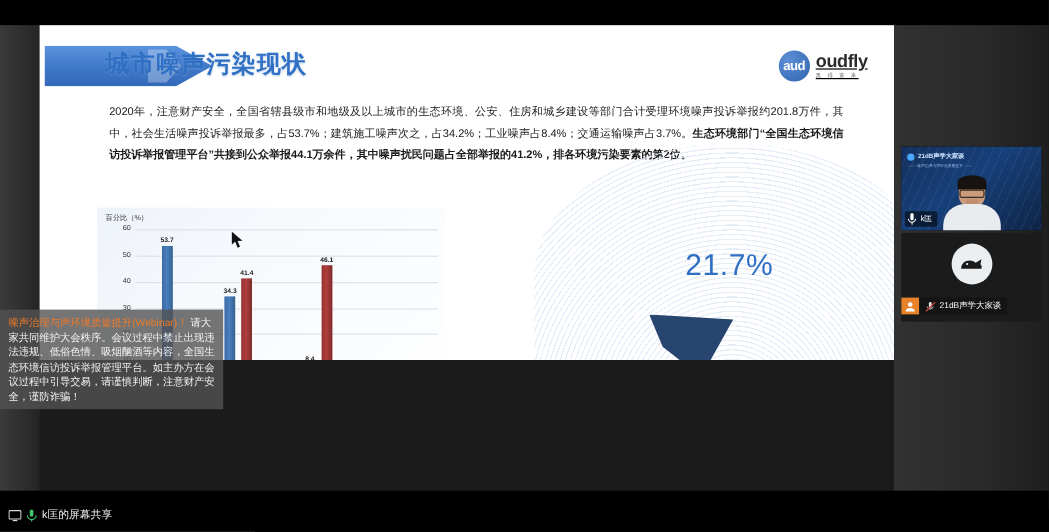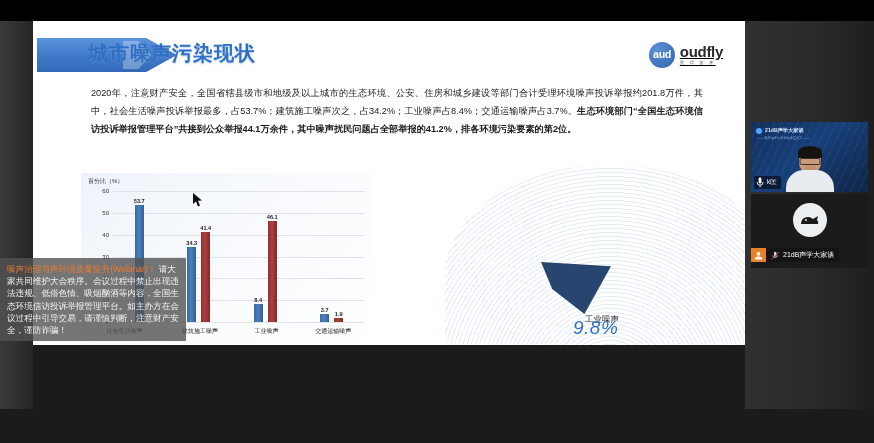--- a/index.html
+++ b/index.html
@@ -8,39 +8,39 @@
   .app{position:relative;width:874px;height:443px;background:#1b1b1b;}
 
   
   .topstrip{position:absolute;left:0;top:0;width:874px;height:21px;background:#000;}
 
   
   .leftgutter{position:absolute;left:0;top:21px;width:33px;height:388px;
     background:linear-gradient(90deg,#3a3a3a 0%,#2e2e2e 60%,#242424 100%);}
 
   
-  .slide{position:absolute;left:33px;top:21px;width:712px;height:324px;background:#fff;overflow:hidden;}
+  .slide{position:absolute;left:33px;top:21px;width:712px;height:279px;background:#fff;overflow:hidden;}
 
   
   .banner{position:absolute;left:4px;top:17px;width:215px;height:34px;}
   .banner .arrow{position:absolute;left:0;top:0;width:140px;height:34px;
     background:linear-gradient(180deg,#5b93dd 0%,#3f78c8 55%,#3469b8 100%);
     clip-path:polygon(0 0, 78% 0, 100% 50%, 78% 100%, 0 100%);}
   .banner .arrow:after{content:"";position:absolute;right:26px;top:3px;width:28px;height:28px;
     background:rgba(255,255,255,.30);
     clip-path:polygon(0 0, 55% 0, 100% 50%, 55% 100%, 0 100%);}
   .slide-title{position:absolute;left:55px;top:19px;font-size:20px;font-weight:bold;
     color:#2f6fc4;letter-spacing:1px;text-shadow:0 1px 2px rgba(120,160,210,.55);}
 
   
   .logo{position:absolute;right:22px;top:21px;display:flex;align-items:center;gap:5px;}
   .logo .mark{width:26px;height:26px;border-radius:50%;
     background:radial-gradient(circle at 32% 30%,#5d8fd6,#2f64ae);
     color:#fff;font-size:11px;font-weight:bold;display:flex;align-items:center;
-    justify-content:center;letter-spacing:-.5px;font-family:Liberation Mono, monospace;}
+    justify-content:center;letter-spacing:-.5px;}
   .logo .wordbox{line-height:1;text-decoration:underline;}
   .logo .word{font-size:15px;font-weight:bold;color:#2a2a2a;letter-spacing:-.3px;}
   .logo .sub{font-size:4.5px;color:#6a6a6a;letter-spacing:2px;margin-top:2px;}
 
   
   .para{position:absolute;left:58px;top:64px;width:612px;font-size:9.2px;color:#1a1a1a;
     line-height:1.95;text-align:justify;}
   .para b{font-weight:bold;}
 
   
@@ -224,20 +224,21 @@
           <span>各部门受理的各类环境噪声投诉举报占比</span>
         </div>
         <div class="li">
           <span class="sw r"></span>
           <span>生态环境部门受理的各类环境噪声投诉举报占比</span>
         </div>
       </div>
     </div>
 
     <div class="hill"></div>
+    <div class="pct-top">21.7%</div>
     <div class="wedge"></div>
     <div class="wedge-label">工业噪声</div>
     <div class="pct-bot">9.8%</div>
 
     <div class="cursor" style="left:160px;top:172px">
       <svg width="10" height="14" viewBox="0 0 10 14">
           <path d="M0 0 L0 11 L3 8.4 L5 13.4 L7 12.6 L5 7.8 L9 7.6 Z" fill="#111"></path>
         </svg>
     </div>
     <div class="cursor" style="left:339px;top:366px">
@@ -297,14 +298,28 @@
             <rect x="3.4" y="0.7" width="2.6" height="5.4" rx="1.3" fill="#ddd"></rect>
             <path d="M1.7 5 a3 3 0 0 0 5.8 0" stroke="#ddd" stroke-width="0.8" fill="none"></path>
             <line x1="0.6" y1="9.4" x2="9.2" y2="0.8" stroke="#e64c3c" stroke-width="1"></line>
           </svg>
           <span>21dB声学大家谈</span>
         </span>
       </div>
     </div>
   </div>
 
+  <div class="bottombar">
+    <div class="share-status">
+      <svg width="11" height="10" viewBox="0 0 11 10">
+        <rect x="0.5" y="0.5" width="10" height="7" rx="0.8" fill="none" stroke="#dcdcdc" stroke-width="1"></rect>
+        <rect x="3.6" y="8.3" width="3.8" height="1" fill="#dcdcdc"></rect>
+      </svg>
+      <svg width="9" height="11" viewBox="0 0 9 11">
+        <rect x="2.8" y="0.6" width="3" height="6" rx="1.5" fill="#3ec46d"></rect>
+        <path d="M0.9 5.4 a3.6 3.6 0 0 0 7.2 0" stroke="#3ec46d" stroke-width="1" fill="none"></path>
+        <rect x="3.9" y="8.4" width="1" height="2.2" fill="#3ec46d"></rect>
+      </svg>
+      <span class="lbl">k匡的屏幕共享</span>
+    </div>
+  </div>
 
 </div>
 
 </body></html>

